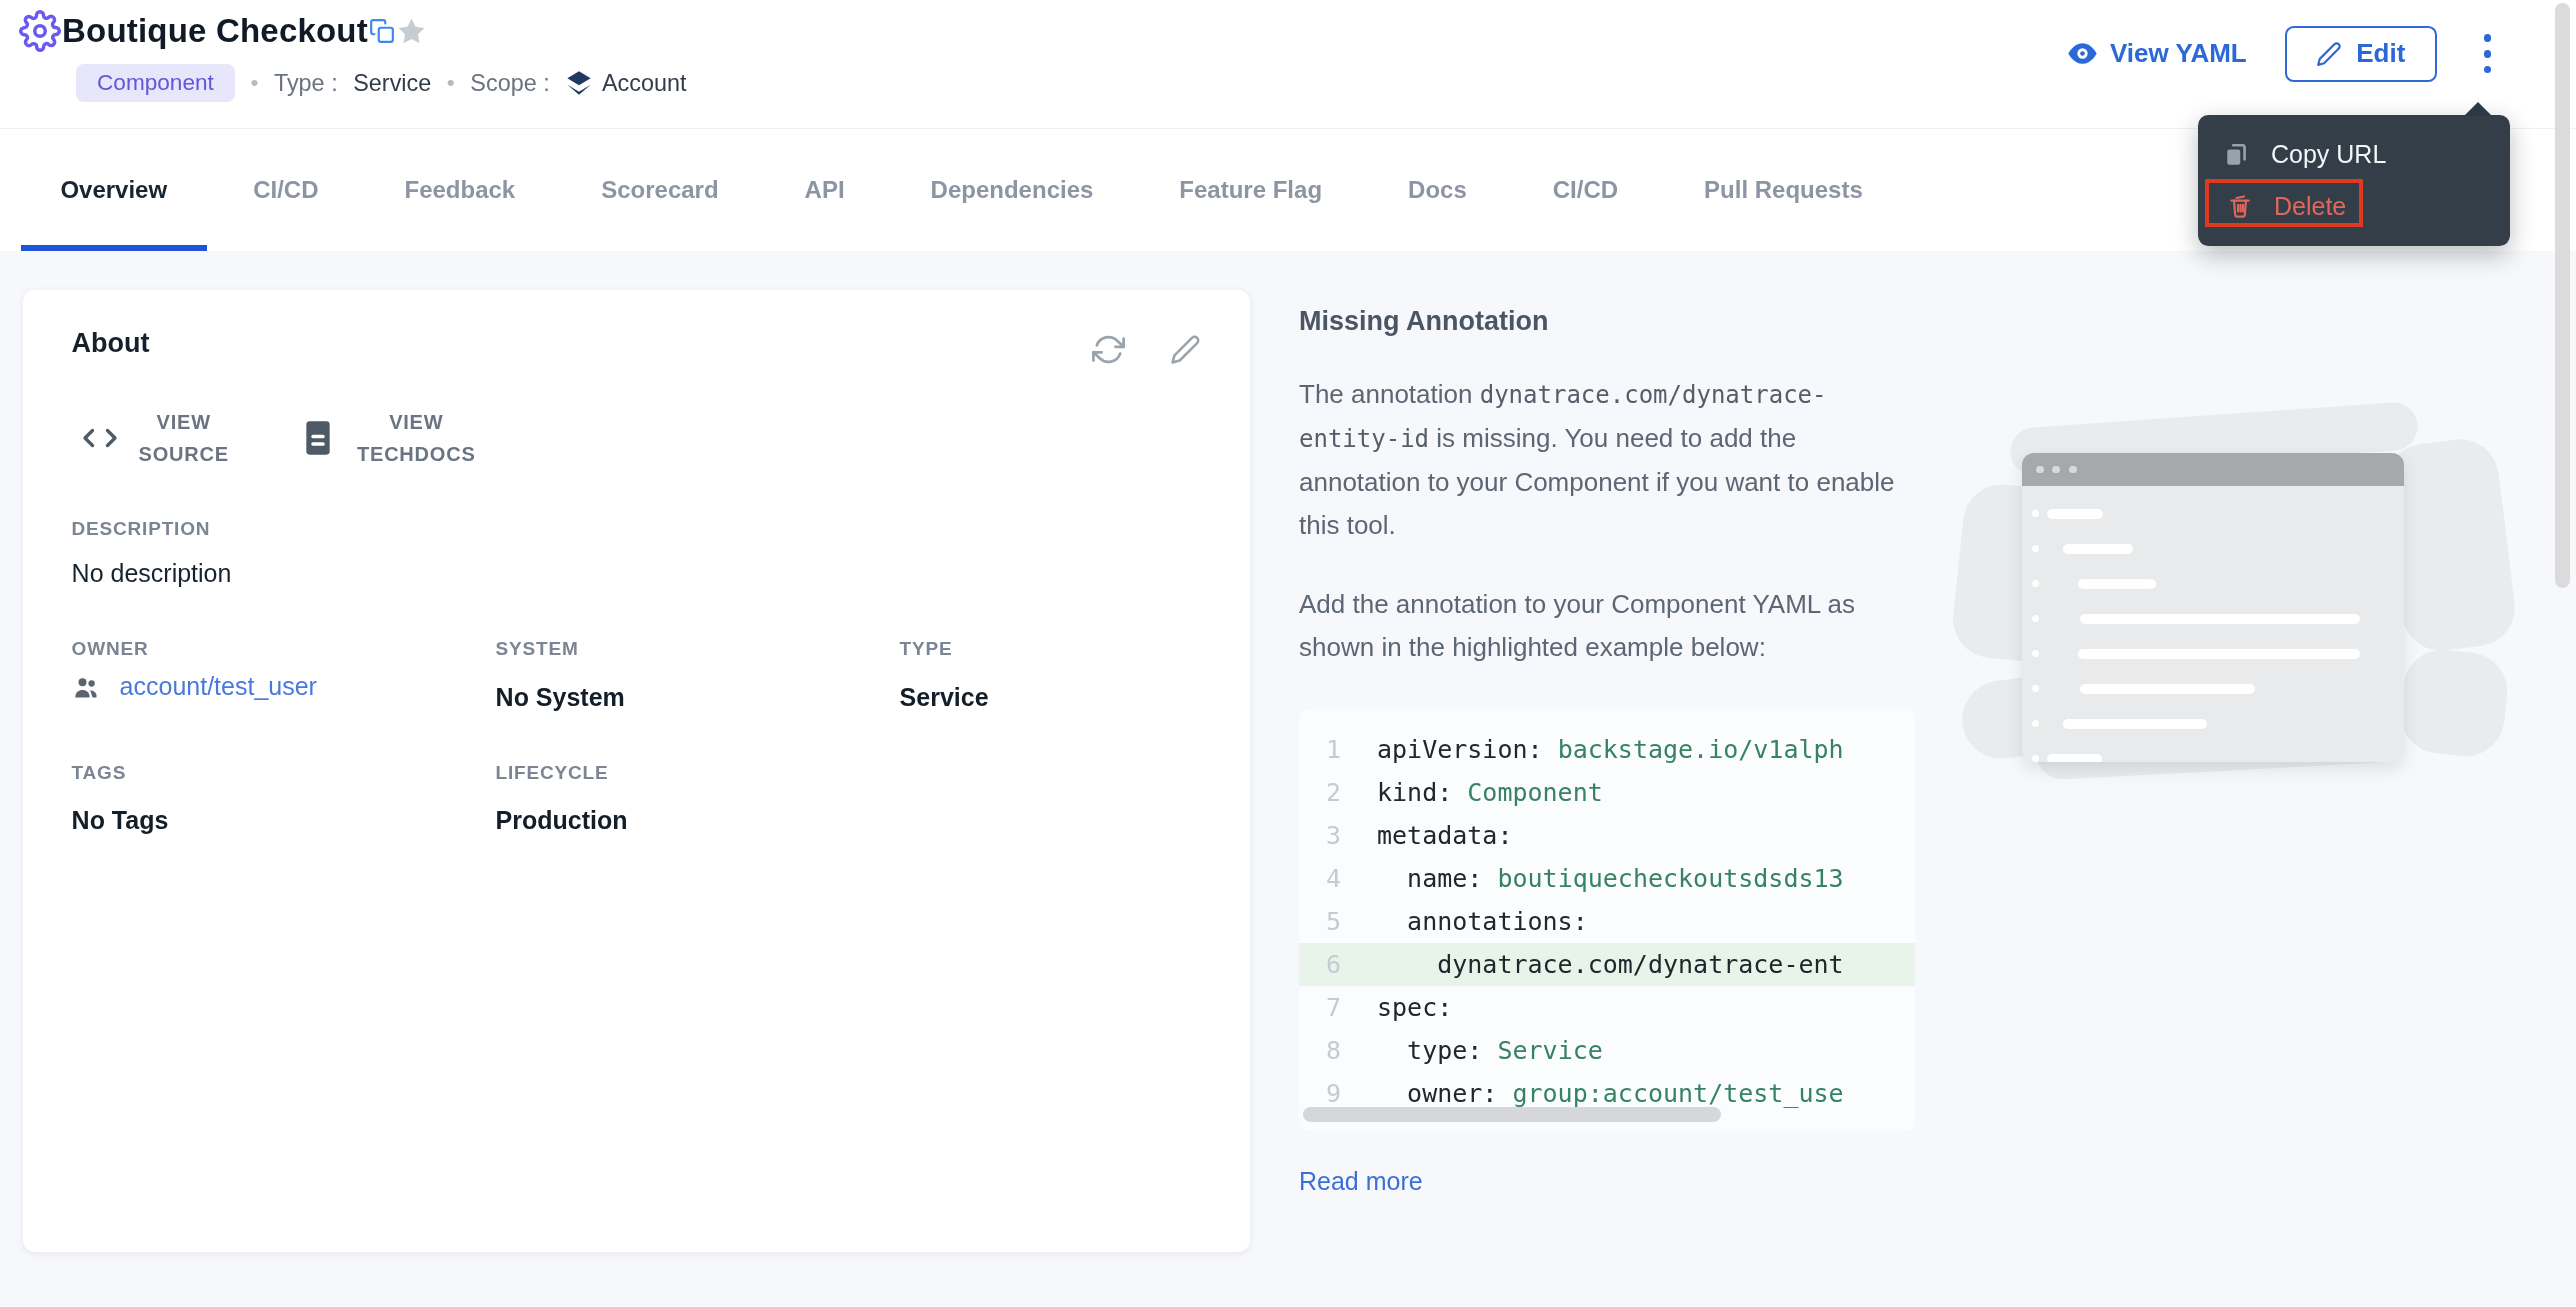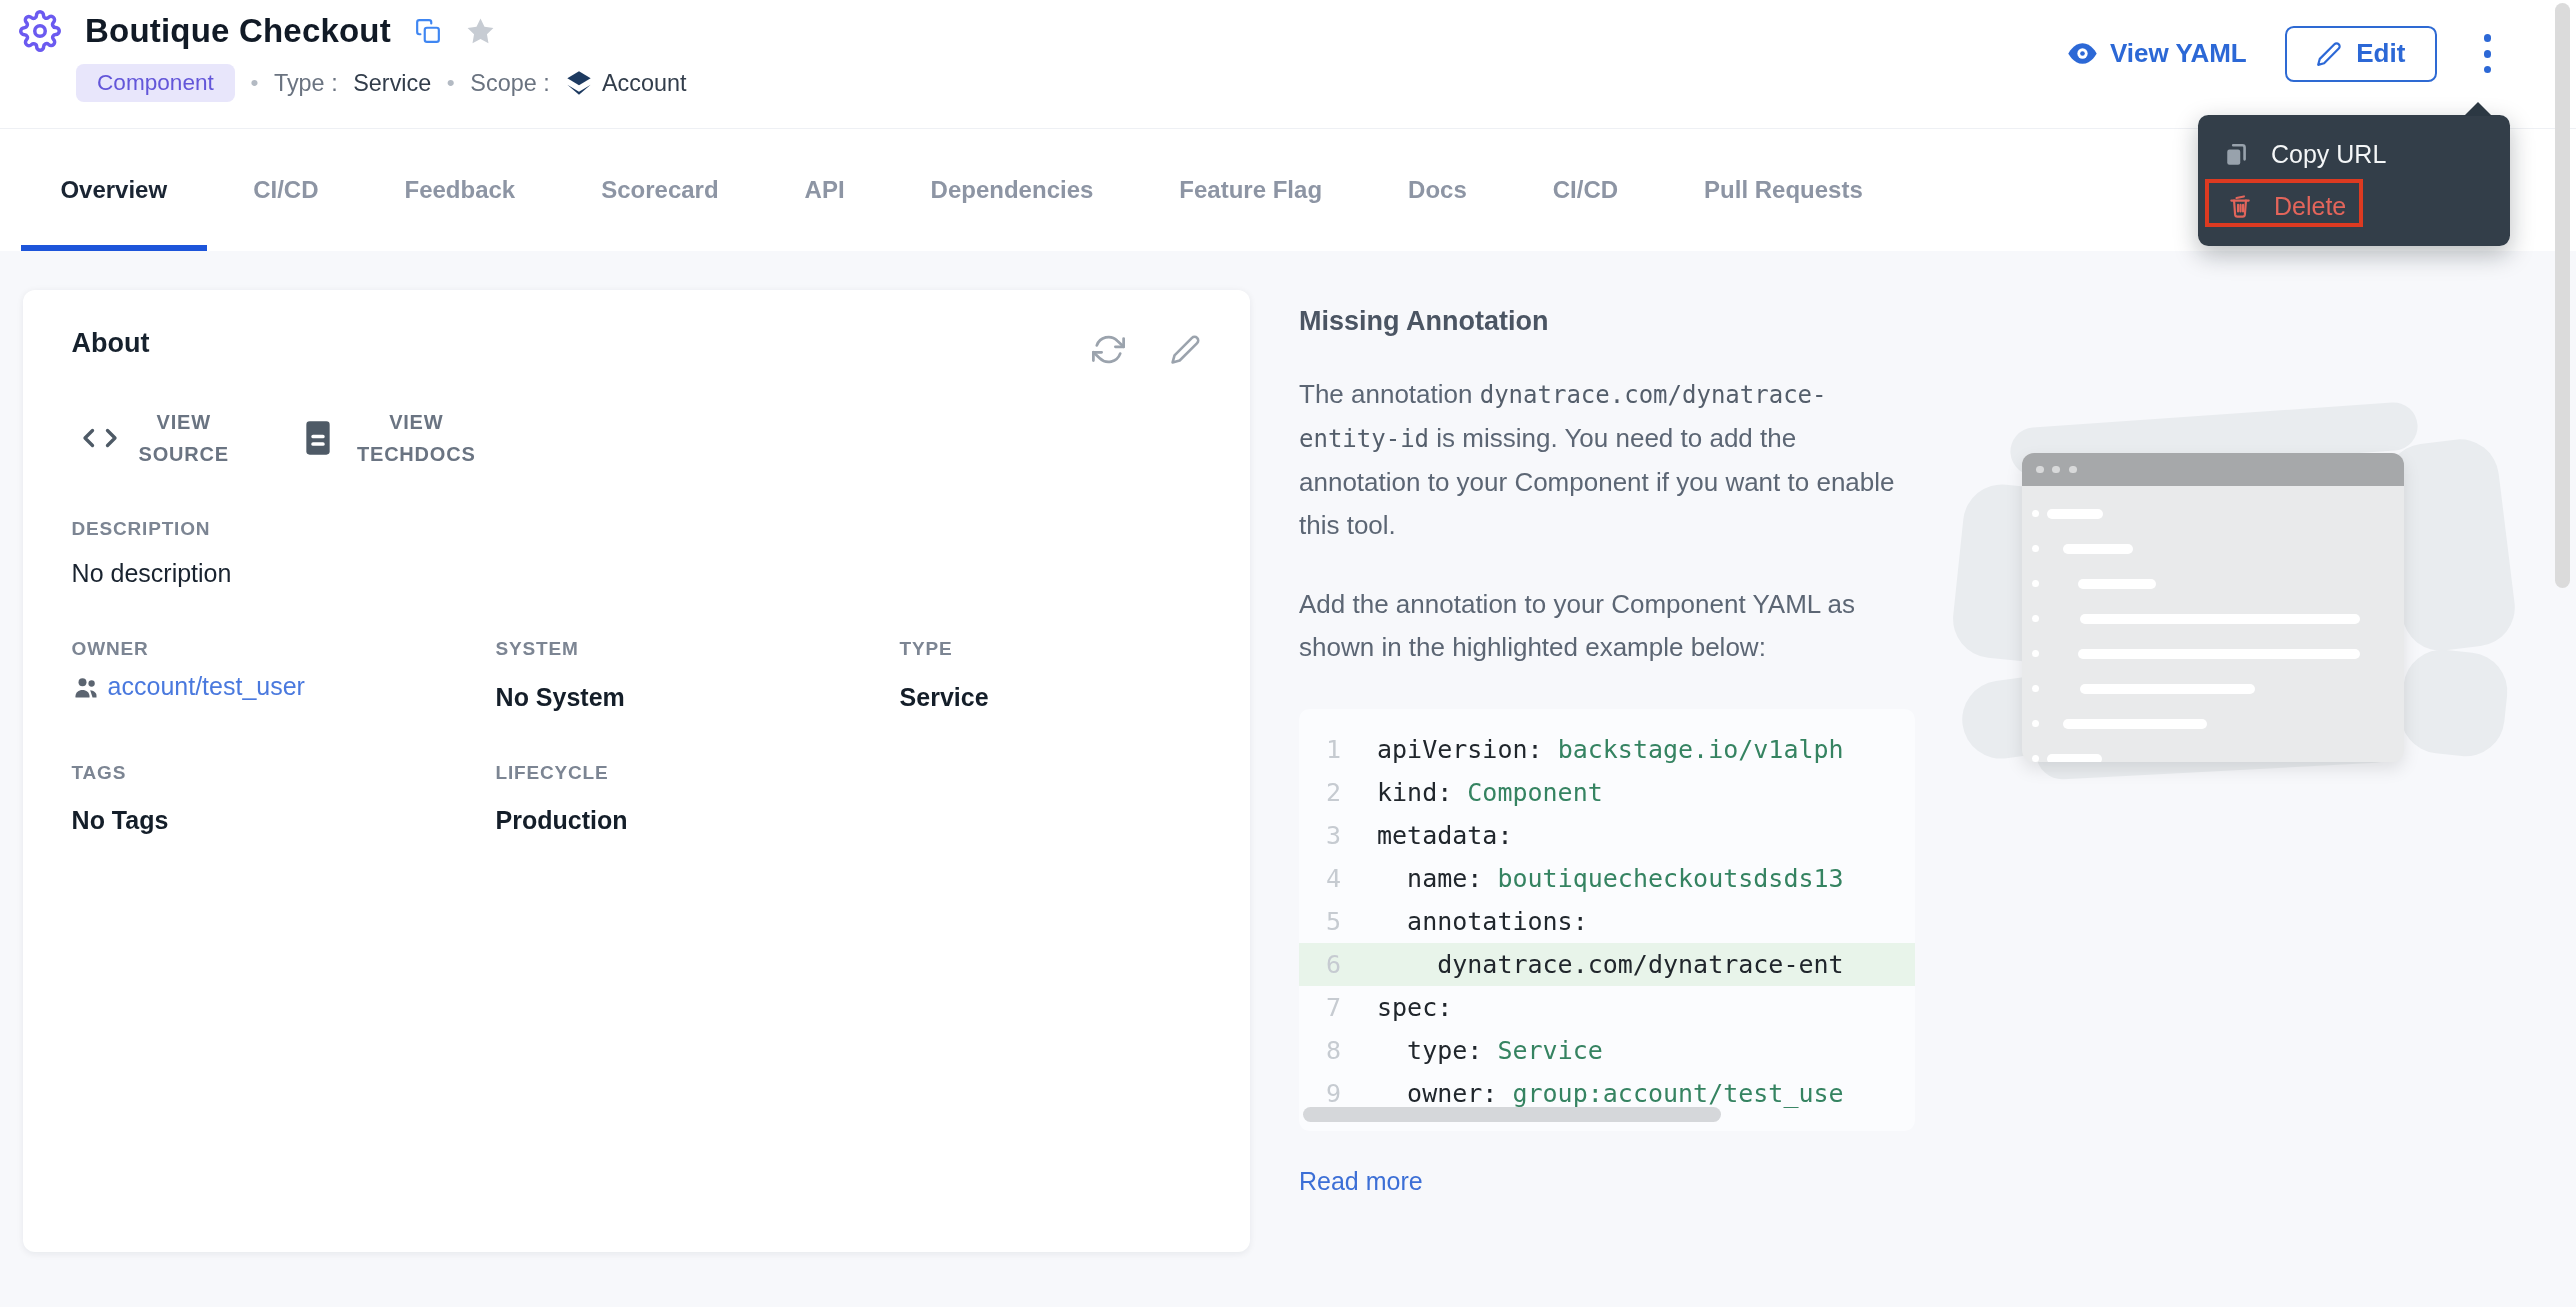--- a/index.html
+++ b/index.html
@@ -2,21 +2,21 @@
 <html style="font-size:14px"><head>
 <meta charset="utf-8">
 <style>
   html,body{margin:0;padding:0;width:2576px;height:1307px;overflow:hidden;
     font-family:"Liberation Sans",sans-serif;background:#ffffff;}
   .stage{position:relative;width:2576px;height:1307px;}
 
   
   .header{position:absolute;top:0;left:0;right:0;height:127px;background:#fff;}
   .hdr-left{position:absolute;left:19px;top:10.4px;}
-  .title-row{display:flex;align-items:center;gap:24px;}
+  .title-row{display:flex;align-items:center;gap:1px;}
   .entity-title{font-size:33px;font-weight:700;color:#111a26;letter-spacing:0.2px;}
   .icon{display:inline-flex;align-items:center;justify-content:center;}
   .icon svg{display:block;}
   .gear{color:#6b5af0;}
   .copy-title{color:#3f86f2;cursor:pointer;}
   .star{color:#c7ccd3;cursor:pointer;}
   .meta-row{display:flex;align-items:center;gap:15.6px;margin:12px 0 0 57px;}
   .kind-badge{background:#e8e6fb;color:#6356d9;font-size:22.6px;font-weight:500;
     padding:6px 21px;border-radius:7.8px;}
   .meta-dot{color:#b3bac3;font-size:22.6px;}
@@ -60,21 +60,21 @@
   .about-action .icon{color:#4e5a66;}
   .about-action-label{font-size:20px;font-weight:600;color:#6a7482;letter-spacing:0.8px;
     text-align:center;white-space:pre-line;line-height:1.6;}
   .field-label{font-size:19px;font-weight:600;color:#7c8593;letter-spacing:0.8px;}
   .desc-block{margin-top:48px;}
   .desc-value{margin-top:19px;font-size:25px;color:#19232f;}
   .fields-grid{display:grid;grid-template-columns:424px 404px auto;row-gap:50px;
     margin-top:50px;}
   .field-value{margin-top:22.6px;font-size:25px;font-weight:700;color:#141e29;}
   .field-value.link{font-weight:400;color:#4a79de;display:flex;align-items:center;
-    gap:8px;cursor:pointer;margin-top:12px;}
+    gap:20px;cursor:pointer;margin-top:12px;}
   .field-value .icon{color:#5b6470;}
 
   
   .annot{position:absolute;left:1299px;top:306px;width:1232px;}
   .annot-title{font-size:27px;font-weight:700;color:#4b5563;margin:0;}
   .annot-p{width:608px;font-size:26px;line-height:43px;color:#5c6674;margin:36px 0 0 0;}
   .annot-p code{font-family:"DejaVu Sans Mono",monospace;font-size:24px;color:#545e6b;}
   .codeblock{position:relative;margin-top:40px;width:616px;height:422px;
     background:#fbfcfe;border-radius:10.4px;padding-top:19px;box-sizing:border-box;
     overflow:hidden;font-family:"DejaVu Sans Mono",monospace;font-size:25px;}

